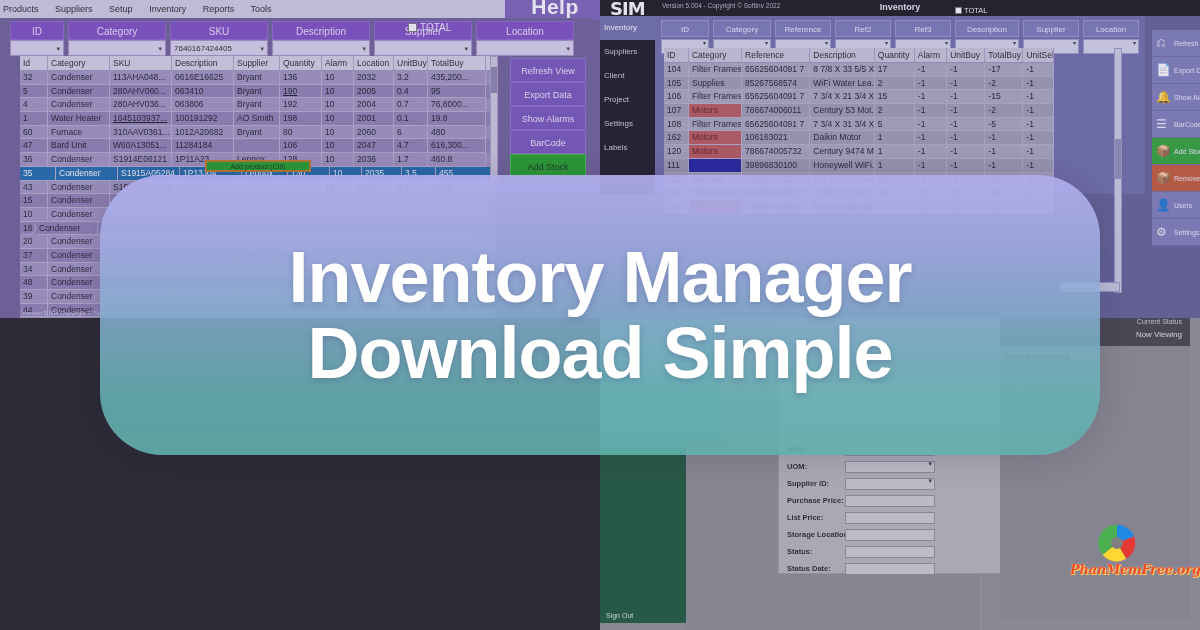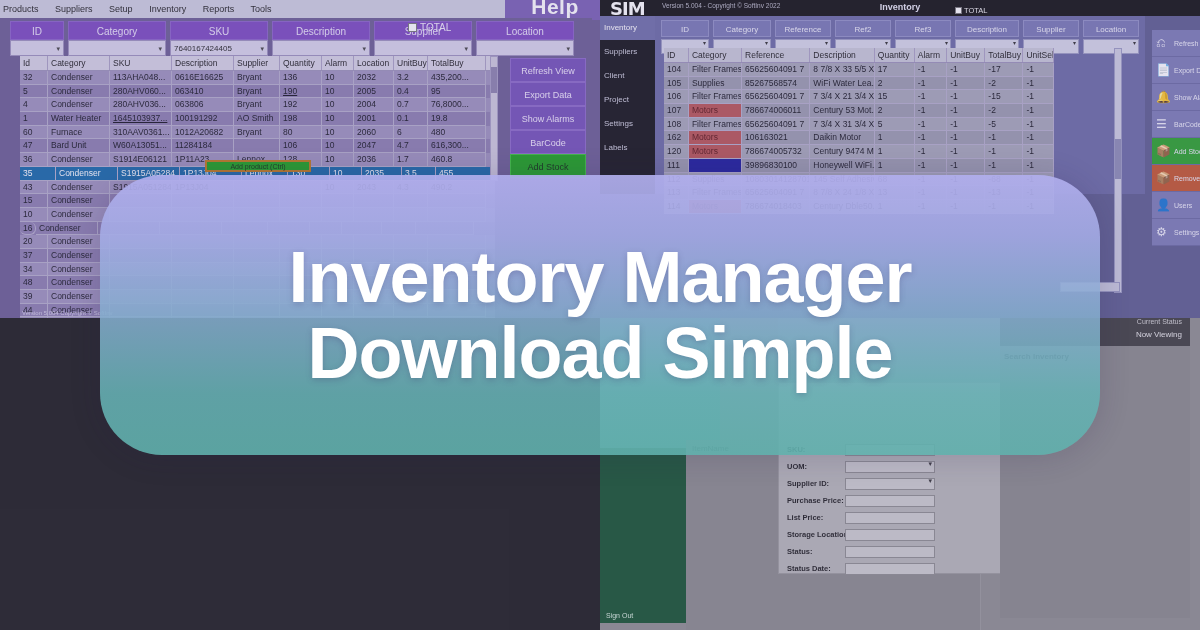--- a/index.html
+++ b/index.html
@@ -771,19 +771,29 @@
     <div class="br-rightcard" style="left:400px;top:0;"></div>
     <div class="br-darkbar" style="left:400px;top:0;">
       <div class="br-cur">Current Status</div>
       <div class="br-now">Now Viewing</div>
     </div>
     <div class="br-search" style="left:404px;top:34px;">Search Inventory</div>
   </div>
 
   <div class="haze"></div>
 
+  <div class="logo-wrap">
+    <svg class="logo-pin" viewBox="0 0 64 64">
+      <path d="M32 32 L32 4 A28 28 0 0 1 58 22 Z" fill="#1e88e5"></path>
+      <path d="M32 32 L58 22 A28 28 0 0 1 46 56 Z" fill="#e53935"></path>
+      <path d="M32 32 L46 56 A28 28 0 0 1 10 50 Z" fill="#fdd835"></path>
+      <path d="M32 32 L10 50 A28 28 0 0 1 32 4 Z" fill="#4caf50"></path>
+      <circle cx="32" cy="32" r="9" fill="#7f7f7f"></circle>
+    </svg>
+    <div class="logo-text">PhanMemFree.org</div>
+  </div>
 
   <div class="hero">
     <div class="hero-line">Inventory Manager</div>
     <div class="hero-line">Download Simple</div>
   </div>
 
 </div>
 
 </body></html>

